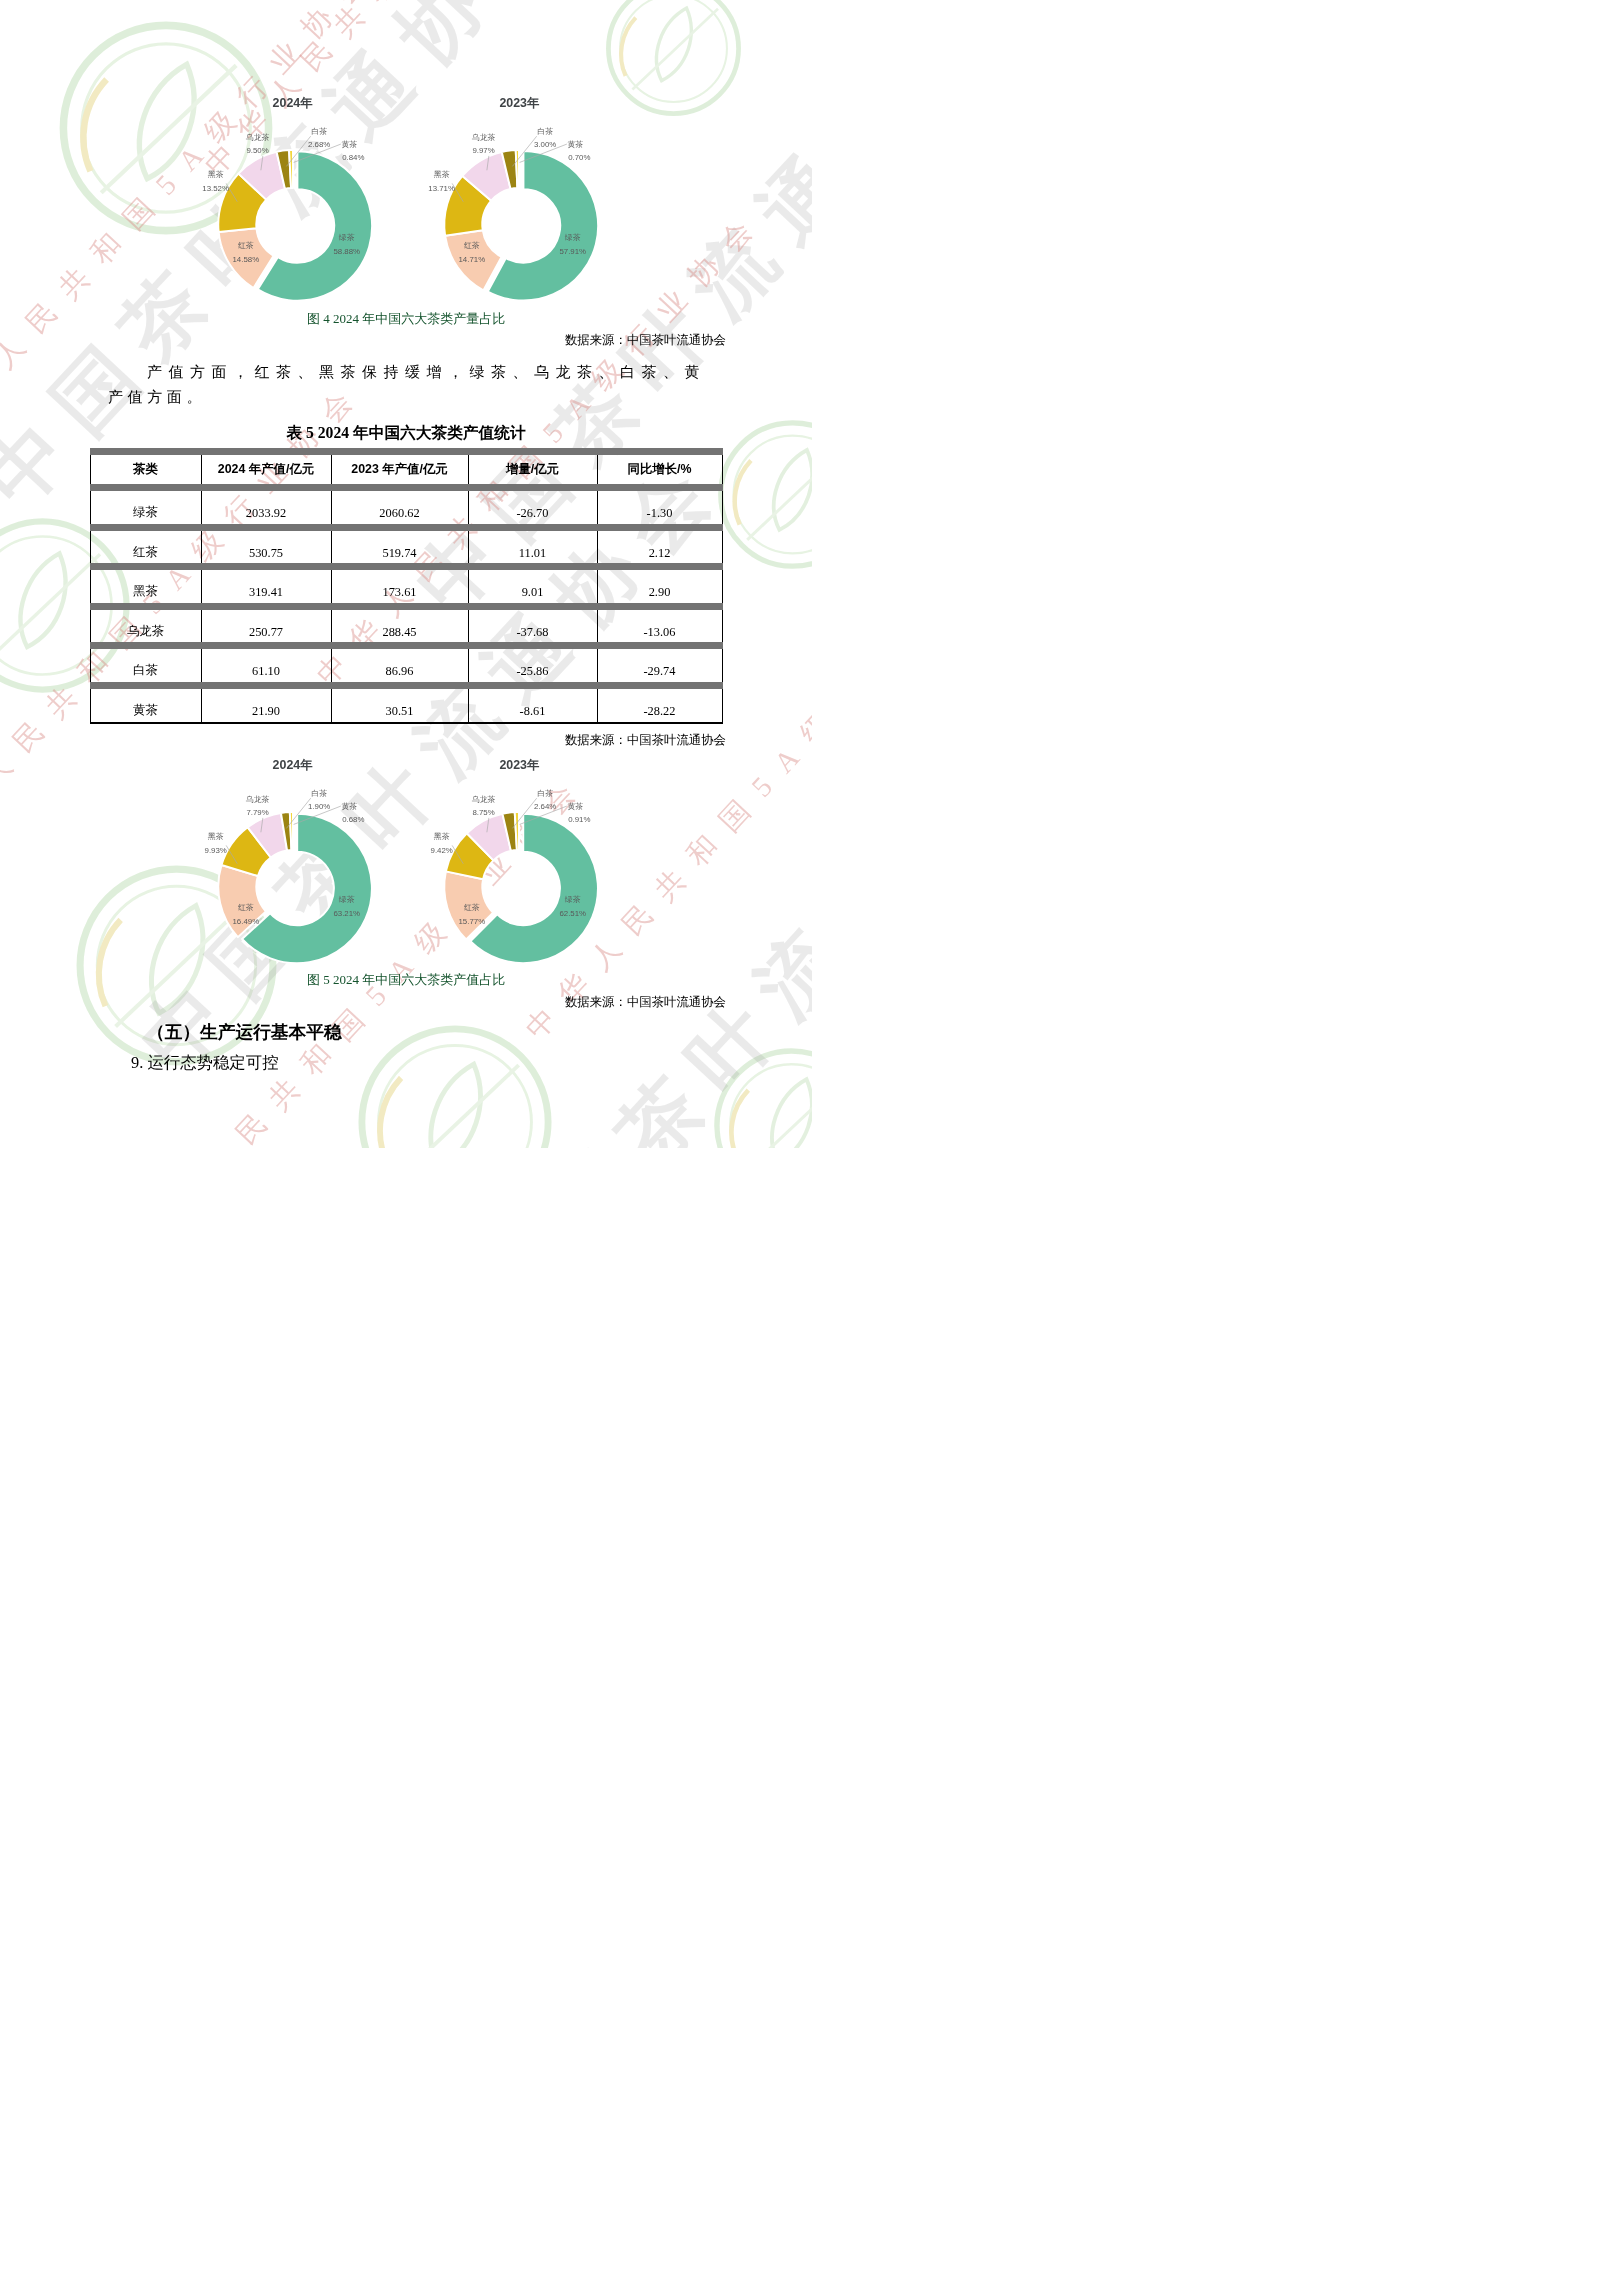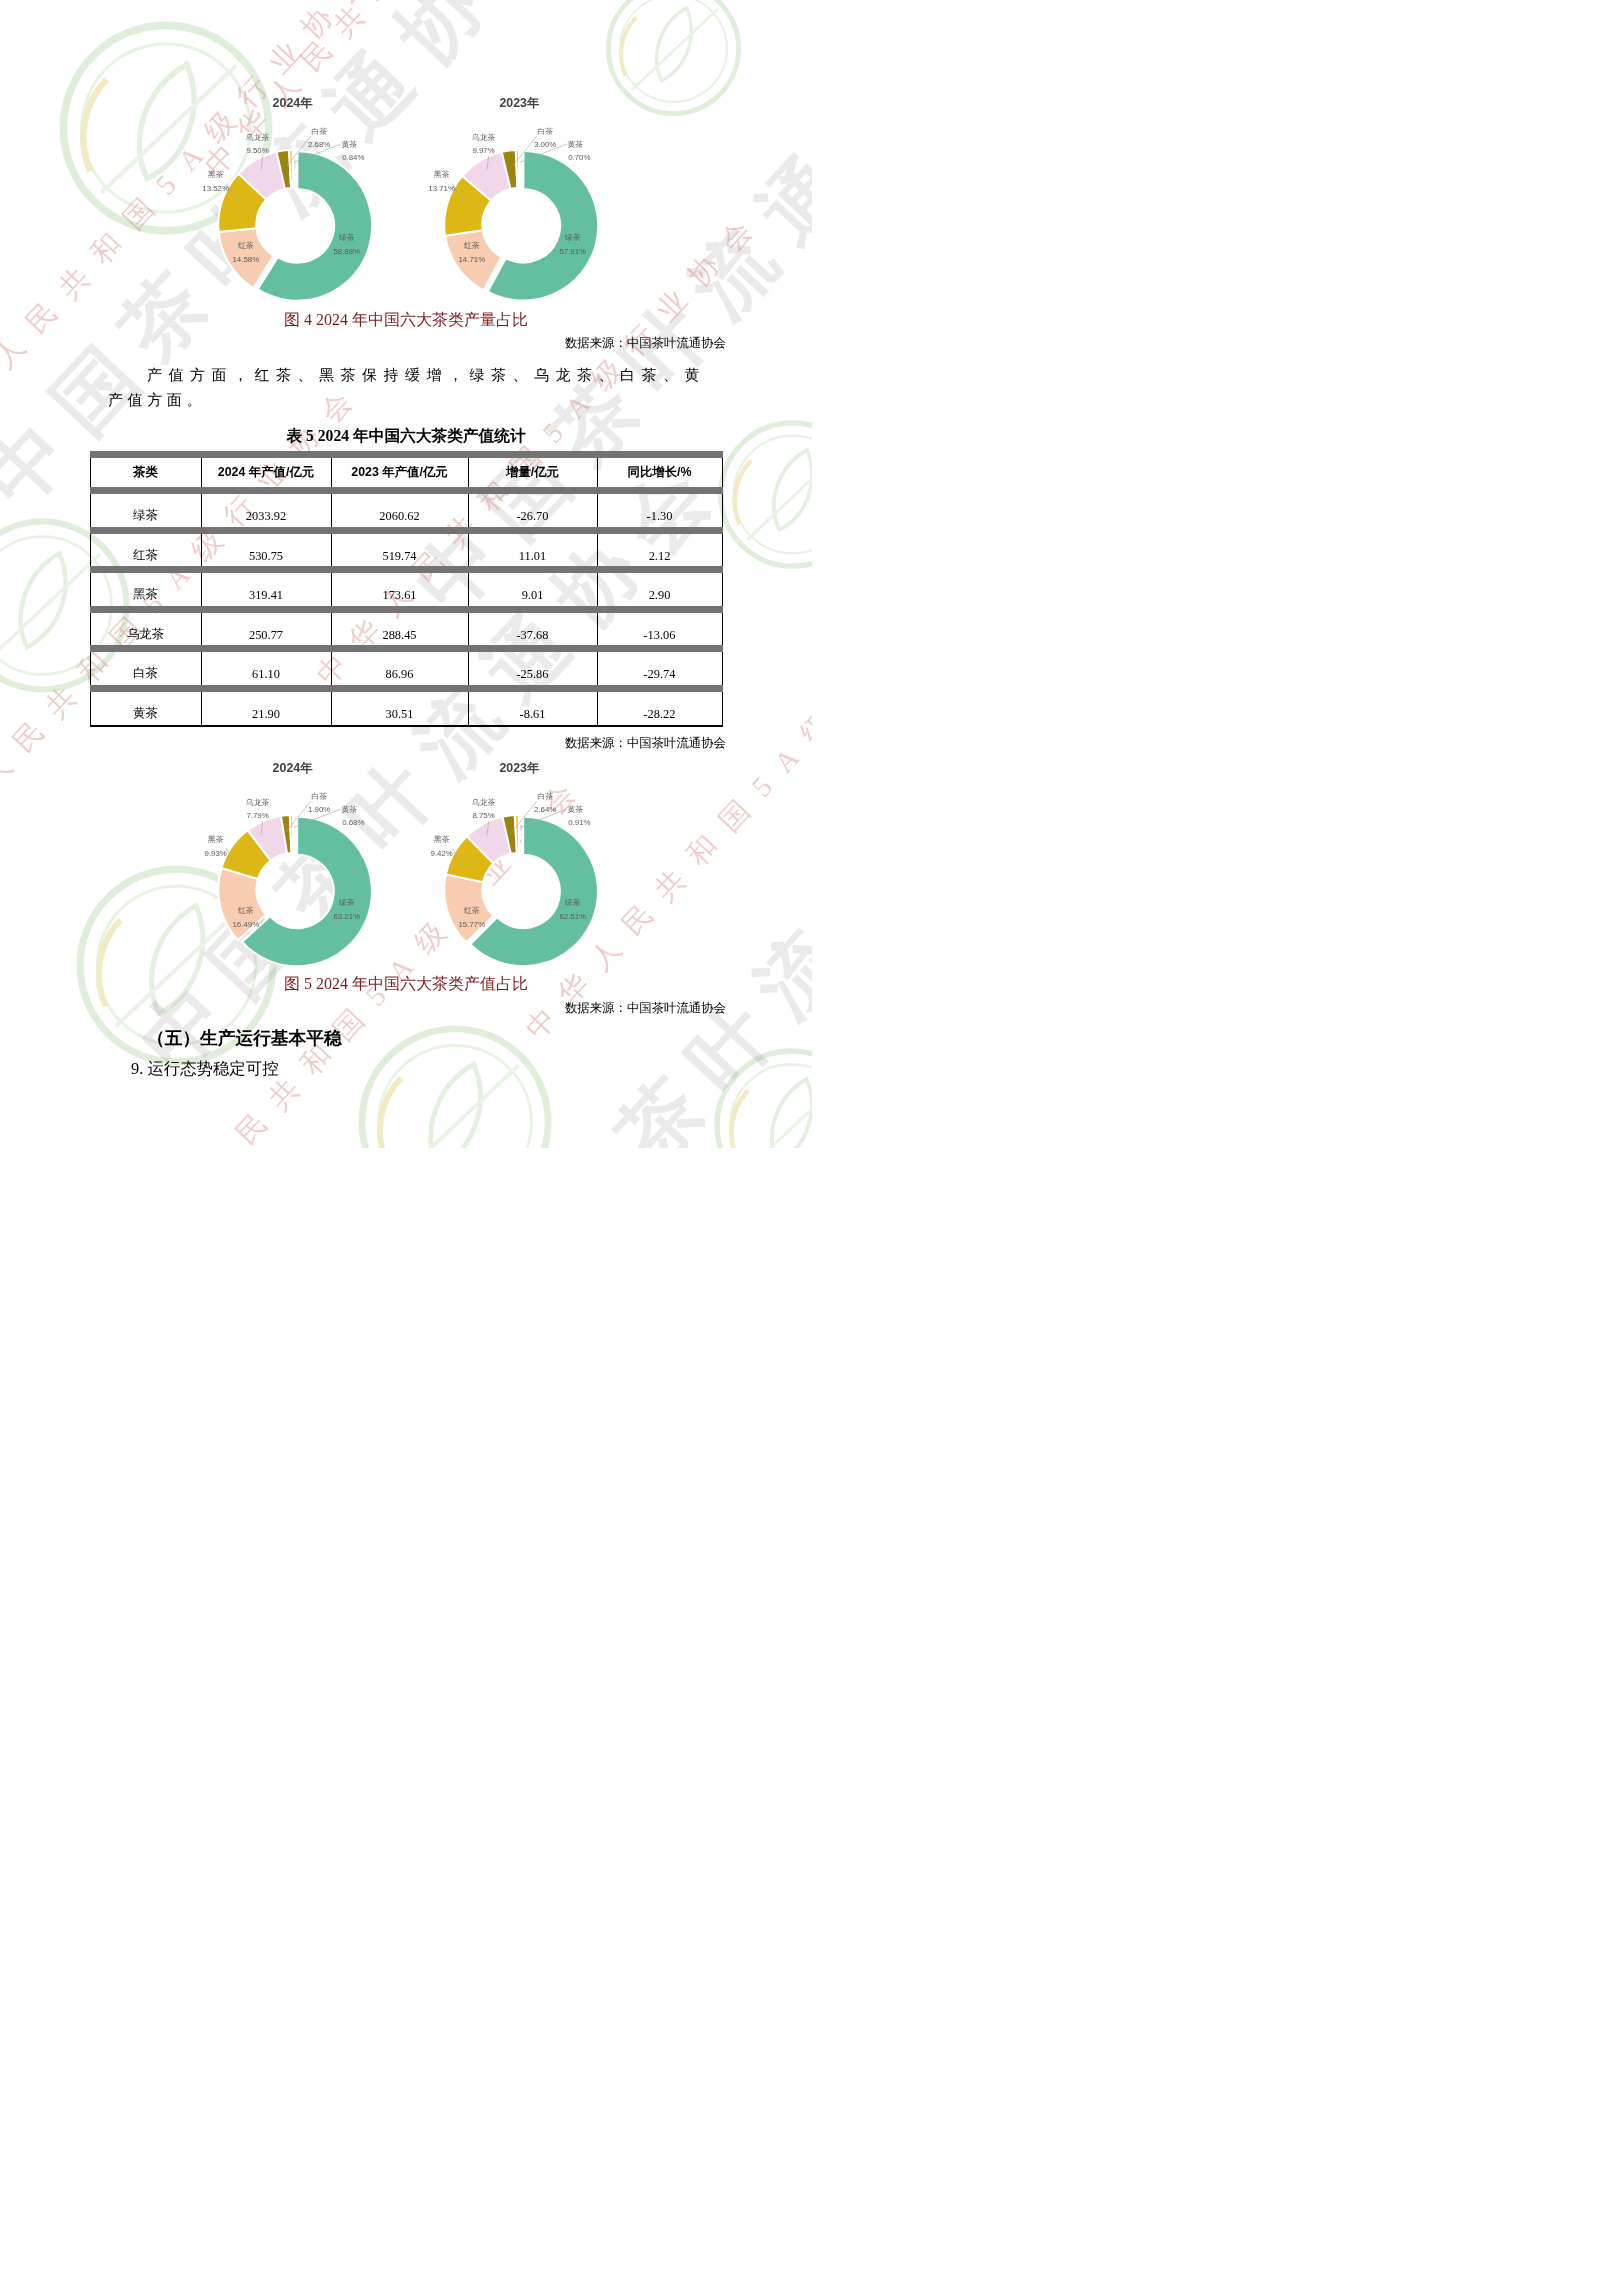--- a/index.html
+++ b/index.html
@@ -16,21 +16,21 @@
   .logo{position:absolute;opacity:.85;}
   
   .content{position:relative;z-index:2;padding-top:96px;}
   .chart-row{display:flex;justify-content:center;}
   .chart-block{width:236px;}
   .chart-block + .chart-block{margin-left:-9.2px;}
   .chart-title{text-align:center;height:14.4px;line-height:14.4px;font-family:"Liberation Sans","DejaVu Sans",sans-serif;
                font-weight:bold;font-size:12.4px;color:#3F4346;}
   svg.donut text{font-family:"Liberation Sans","DejaVu Sans",sans-serif;font-size:12px;fill:#595959;text-anchor:middle;}
   svg.donut .leaders path{stroke:#A9A9A9;stroke-width:1;fill:none;}
-  .fig-caption{margin-top:3.9px;text-align:center;font-size:16px;color:#7f1d1d;}
+  .fig-caption{margin-top:3.9px;text-align:center;font-size:13px;color:#14532d;}
   .source-line{margin-top:3.9px;text-align:right;padding-right:86px;font-size:12.4px;}
   .para{margin-top:10.5px;margin-left:108px;width:622px;line-height:25px;font-size:15px;}
   .para .l1{white-space:nowrap;letter-spacing:6.5px;text-indent:39px;}
   .para .l2{white-space:nowrap;letter-spacing:4.6px;}
   .tbl-title{margin-top:13px;text-align:center;font-weight:bold;font-size:15.7px;}
   table.stat{border-collapse:collapse;table-layout:fixed;width:632px;margin:3.9px auto 0;font-size:12.4px;}
   table.stat th,table.stat td{border-left:0.7px solid #000;border-right:0.7px solid #000;border-top:7px solid #737373;
      text-align:center;overflow:hidden;}
   table.stat th{height:27.5px;vertical-align:middle;font-family:"Liberation Sans","DejaVu Sans",sans-serif;
      font-weight:bold;font-size:12.4px;}

